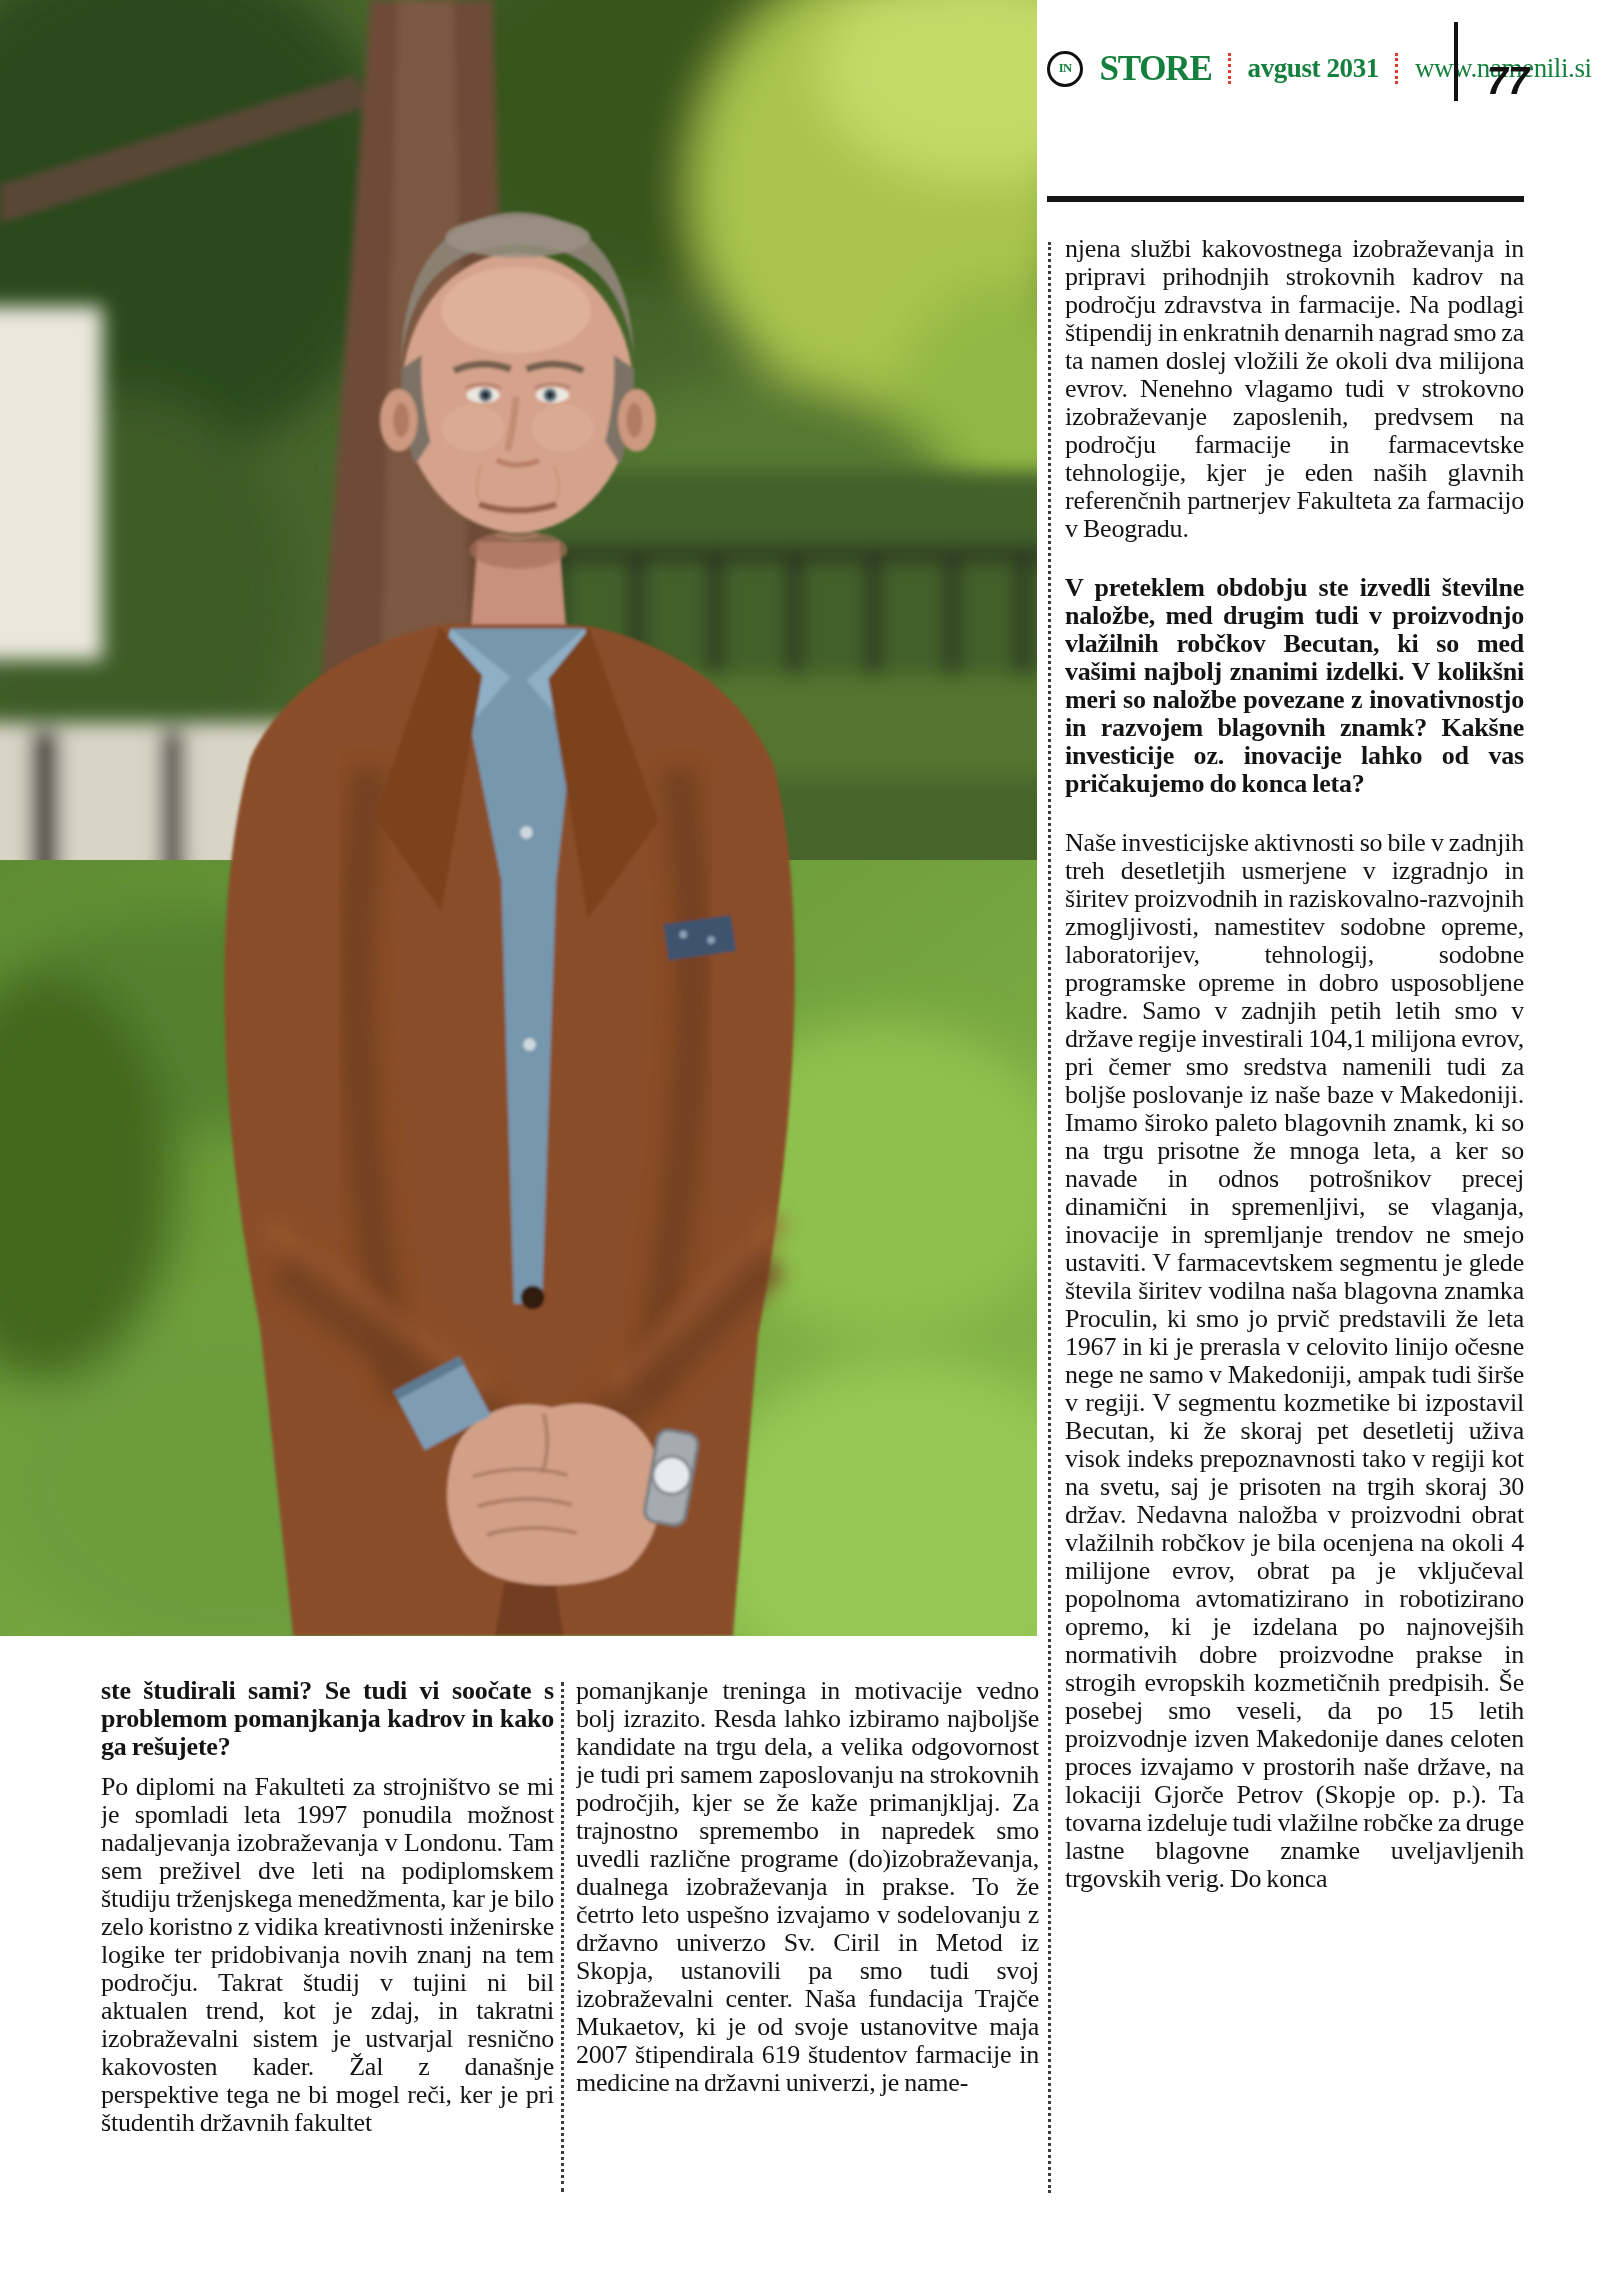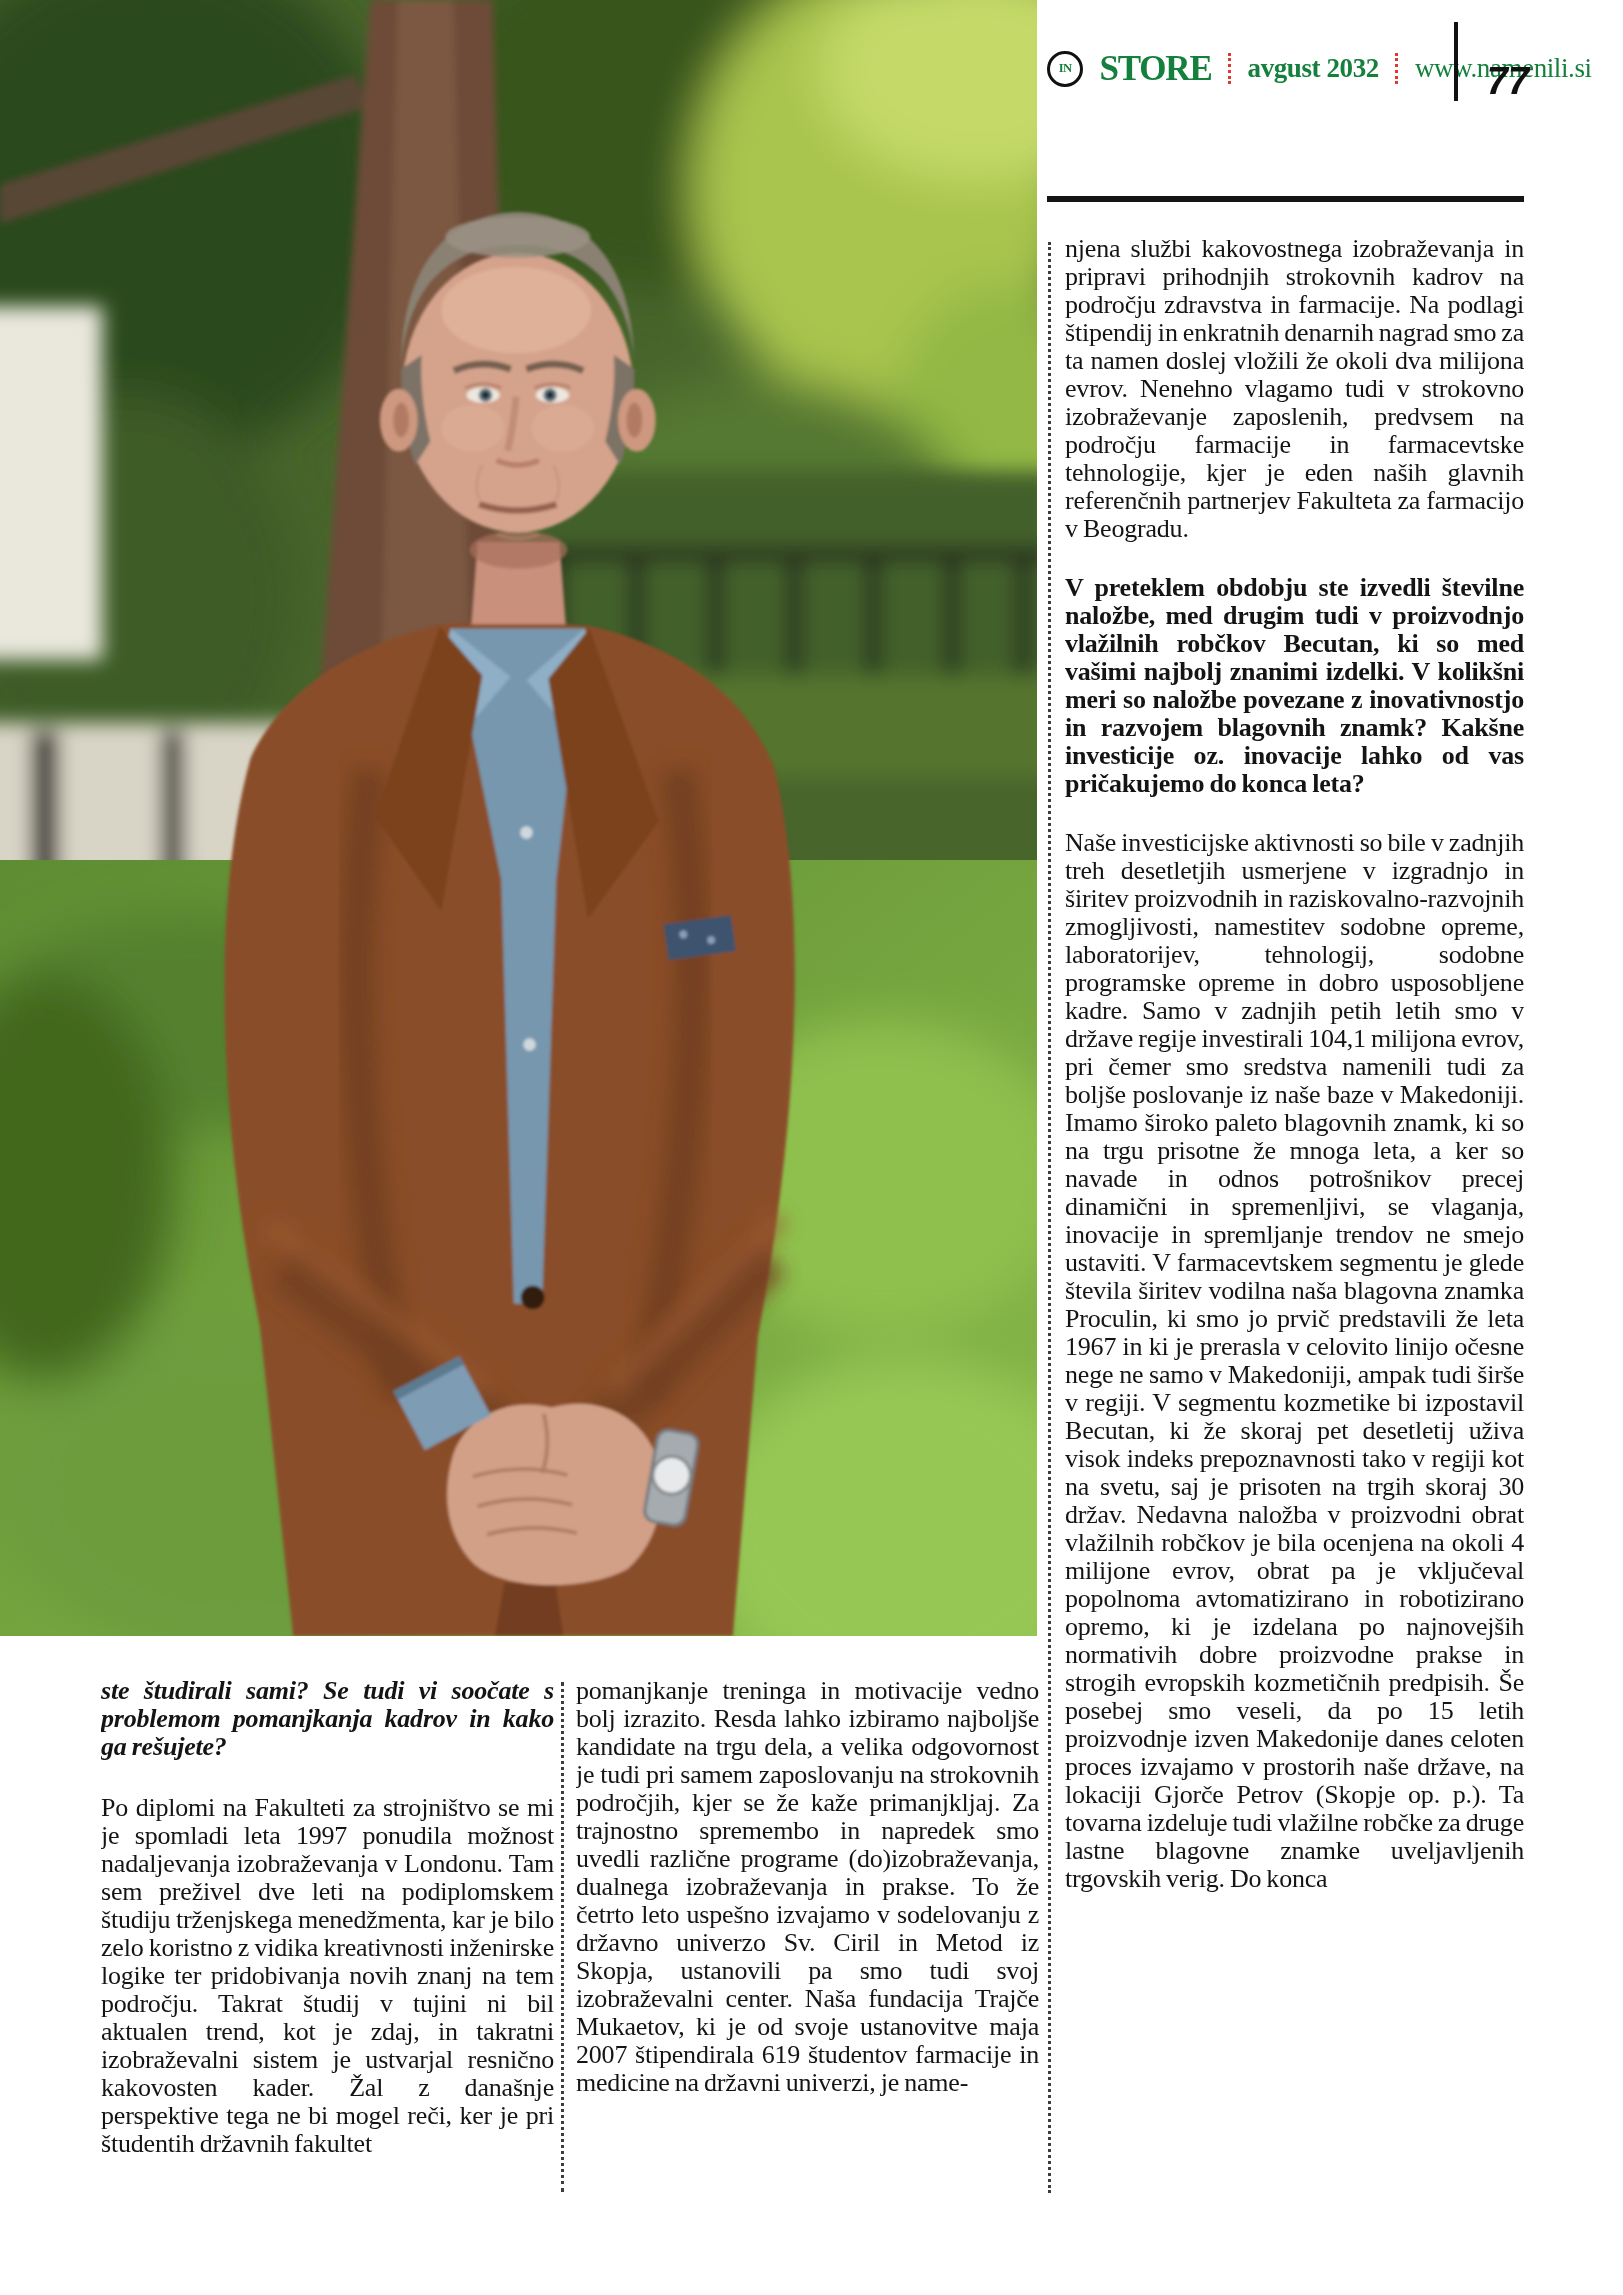--- a/index.html
+++ b/index.html
@@ -27,21 +27,21 @@
   .vsep-right{left:1048px;top:242px;height:1951px;}
   .vsep-mid{left:561px;top:1682px;height:510px;}
   
   .col{position:absolute;font-size:26px;line-height:28px;text-align:justify;
        letter-spacing:-0.2px;word-spacing:-1.2px;overflow:hidden;}
   .col p{margin:0 0 31px 0;}
   .col p:last-child{margin-bottom:0;}
   .q{font-weight:700;}
   .right-col{left:1065px;top:235px;width:459px;height:1962px;}
   .left-col{left:101px;top:1677px;width:453px;height:525px;}
-  .left-col .q{margin-bottom:33px;font-style:italic;}
+  .left-col .q{margin-bottom:12px;}
   .mid-col{left:576px;top:1677px;width:463px;height:525px;}
 </style>
 </head>
 <body>
 
 <div class="page">
 
   <div class="photo">
     <svg viewBox="0 0 1316 2083" preserveAspectRatio="none">
       <defs>
@@ -188,21 +188,21 @@
       </g>
     </svg>
   </div>
 
   <div class="brand">
     <span class="logo-circle">
       <span>IN</span>
     </span>
     <span class="logo-store">STORE</span>
     <span class="red-sep"></span>
-    <span class="issue">avgust 2032</span>
+    <span class="issue">avgust 2031</span>
     <span class="red-sep"></span>
     <span class="site">www.namenili.si</span>
   </div>
   <div class="header-divider"></div>
   <div class="page-num">77</div>
   <div class="header-rule"></div>
 
   <div class="vsep vsep-right"></div>
   <div class="vsep vsep-mid"></div>
 

